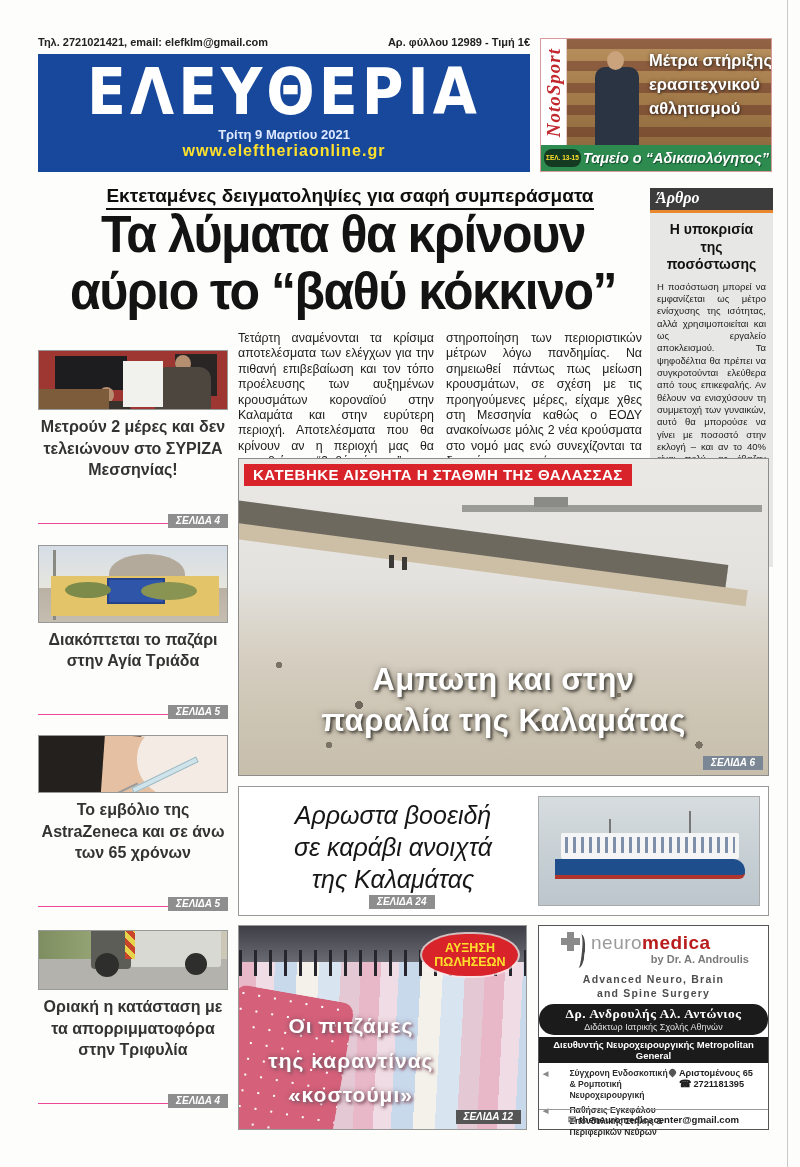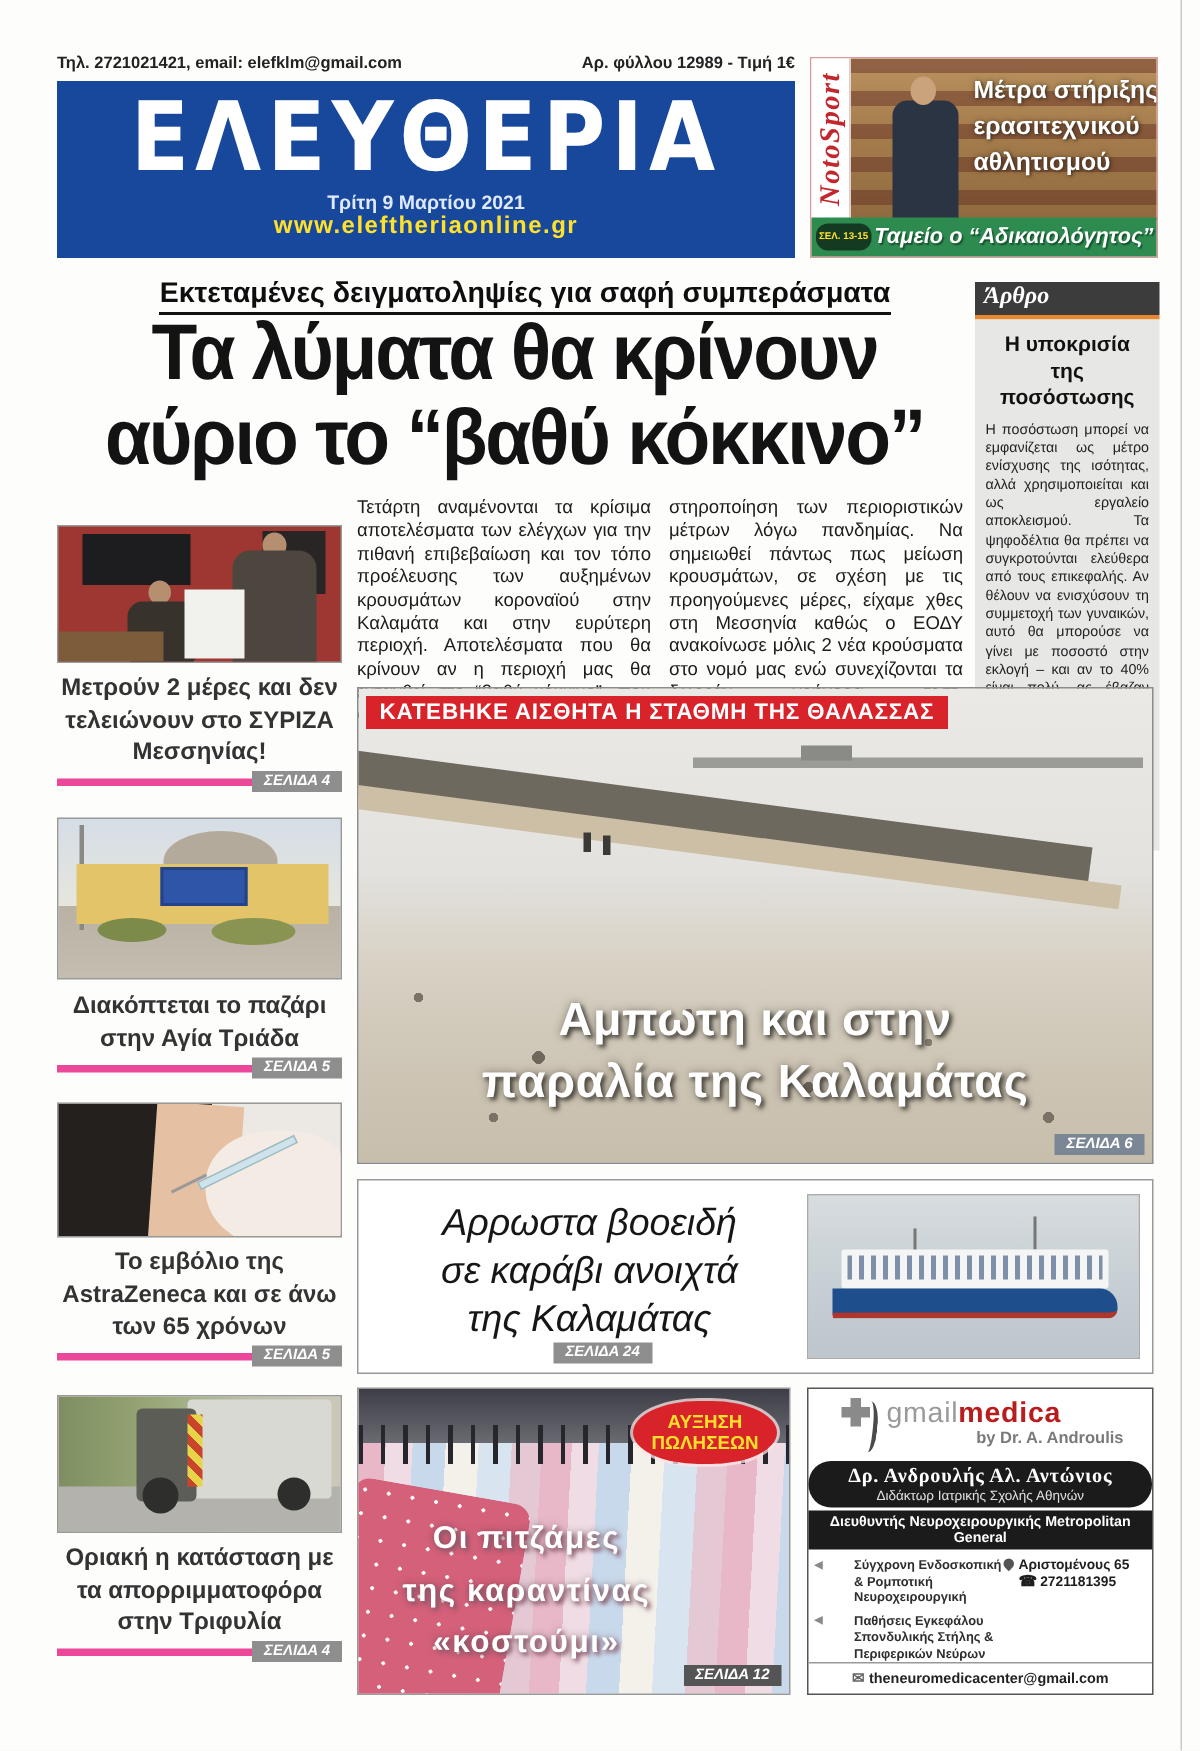--- a/index.html
+++ b/index.html
@@ -45,21 +45,21 @@
   .arthro .box { background:#e7e7e6; padding:8px 7px 6px; }
   .arthro .atitle { text-align:center; font-weight:bold; font-size:14px; line-height:1.25; color:#111; margin-bottom:7px; }
   .arthro .abody { font-size:9.5px; line-height:1.3; text-align:justify; color:#222; }
   .arthro .aline { border-top:1px solid #999; margin:6px 0 3px; }
   .arthro .apage { text-align:right; font-style:italic; font-weight:bold; font-size:10px; color:#111; }
 
   
   .side-item { position:absolute; left:38px; width:190px; display:flex; flex-direction:column; }
   .side-photo { width:100%; border:1px solid #999; position:relative; overflow:hidden; }
   .side-cap { flex:1; display:flex; align-items:center; justify-content:center; text-align:center; font-weight:bold; font-size:16px; line-height:1.35; color:#333; padding:6px 2px; }
-  .side-divider { position:relative; border-top:5px solid #ec4899; margin-bottom:6px; }
+  .side-divider { position:relative; border-top:1px solid #ec4899; margin-bottom:6px;margin-top:36px; }
   .side-divider .badge { position:absolute; right:0; top:-10px; }
   .badge { display:inline-block; background:#8e8e8e; color:#fff; font-style:italic; font-weight:bold; font-size:10px; padding:1px 8px 2px; }
   .badge.dark { background:#5a5a5a; }
 
   
   .ph-syriza { height:110px; background:#9e3732; }
   .ph-syriza .tv { position:absolute; left:16px; top:5px; width:72px; height:34px; background:#1d1d1f; }
   .ph-syriza .frame { position:absolute; right:10px; top:3px; width:42px; height:42px; background:#292524; }
   .ph-syriza .p1 { position:absolute; left:46px; top:50px; width:46px; height:44px; background:#37322c; border-radius:10px; }
   .ph-syriza .h1 { position:absolute; left:60px; top:36px; width:15px; height:16px; background:#b68f70; border-radius:50%; }
@@ -327,22 +327,26 @@
       <span class="hl2">της καραντίνας</span>
       <span class="hl2">«κοστούμι»</span>
     </div>
     <span class="badge dark">ΣΕΛΙΔΑ 12</span>
   </div>
 
   <div class="ad">
     <div class="logo-row">
       <span class="cross"></span>
       <span class="spine"></span>
-      <span class="brand"><span class="lt">gmail</span><span class="bd">medica</span></span>
+      <span class="brand"><span class="lt">neuro</span><span class="bd">medica</span></span>
       <span class="byline">by Dr. A. Androulis</span>
+    </div>
+    <div class="tagline">
+      <span class="hl2">Advanced Neuro, Brain</span>
+      <span class="hl2">and Spine Surgery</span>
     </div>
     <div class="bar1">
       <div class="docname">Δρ. Ανδρουλής Αλ. Αντώνιος</div>
       <div class="docsub">Διδάκτωρ Ιατρικής Σχολής Αθηνών</div>
     </div>
     <div class="bar2">Διευθυντής Νευροχειρουργικής Metropolitan General</div>
     <div class="svc-row">
       <div class="svc-left">
         <div class="svc">
             <span class="tri">◀</span>

